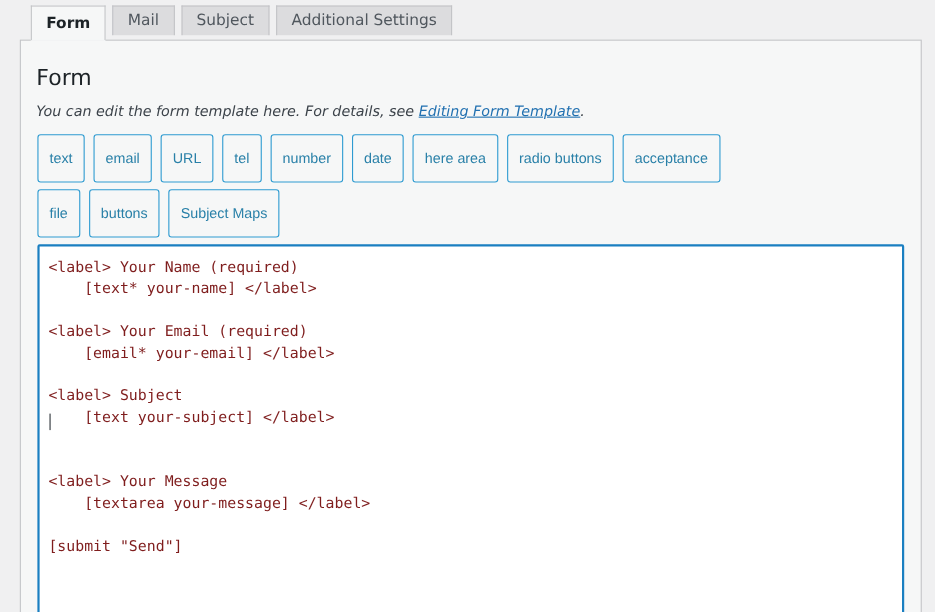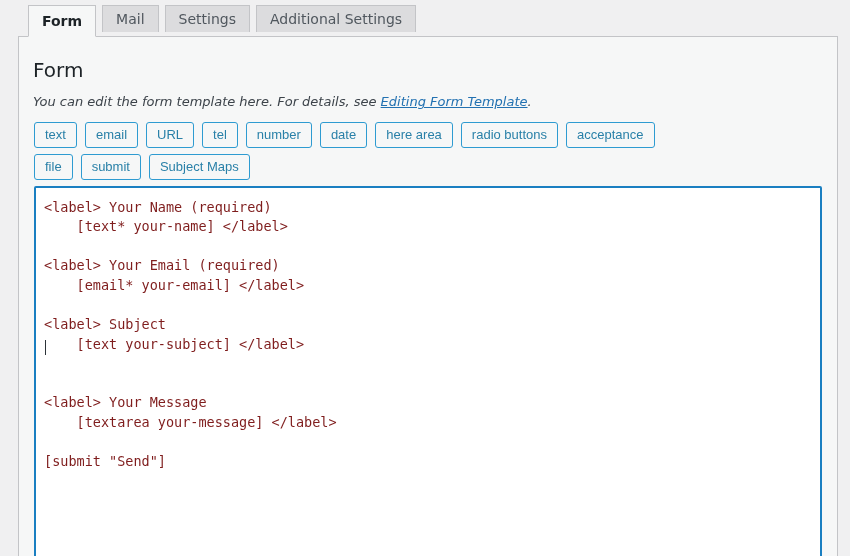--- a/index.html
+++ b/index.html
@@ -105,21 +105,21 @@
   .tag-row {
     display: flex;
     flex-wrap: nowrap;
     gap: 8px;
     margin-bottom: 6px;
   }
   .tag-btn {
     display: inline-flex;
     align-items: center;
     justify-content: center;
-    height: 26px;
+    height: 44px;
     padding: 0 10px;
     box-sizing: border-box;
     background: #f6f7f7;
     border: 1px solid #2e9bd1;
     border-radius: 3px;
     color: #2980a8;
     font-size: 13px;
     line-height: 24px;
     white-space: nowrap;
     cursor: pointer;
@@ -162,21 +162,21 @@
 
 <div class="tab-wrap">
   <div class="tab-list">
     <div class="tab is-active">
       <span>Form</span>
     </div>
     <div class="tab">
       <span>Mail</span>
     </div>
     <div class="tab">
-      <span>Settings</span>
+      <span>Subject</span>
     </div>
     <div class="tab">
       <span>Additional Settings</span>
     </div>
   </div>
 </div>
 
 <div class="panel">
   <div class="panel-inner">
 
@@ -194,21 +194,21 @@
         <button class="tag-btn">tel</button>
         <button class="tag-btn">number</button>
         <button class="tag-btn">date</button>
         <button class="tag-btn">here area</button>
         <button class="tag-btn">radio buttons</button>
         <button class="tag-btn">acceptance</button>
 
       </div>
       <div class="tag-row">
         <button class="tag-btn">file</button>
-        <button class="tag-btn">submit</button>
+        <button class="tag-btn">buttons</button>
         <button class="tag-btn">Subject Maps</button>
       </div>
     </div>
 
     <div class="code-area">
       <pre class="code-text">&lt;label&gt; Your Name (required)
     [text* your-name] &lt;/label&gt;
 
 &lt;label&gt; Your Email (required)
     [email* your-email] &lt;/label&gt;

